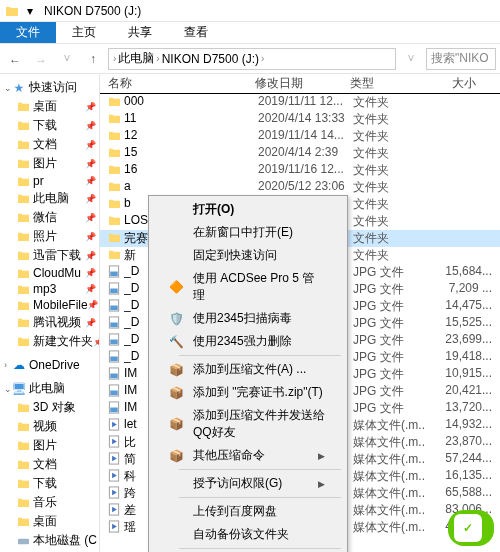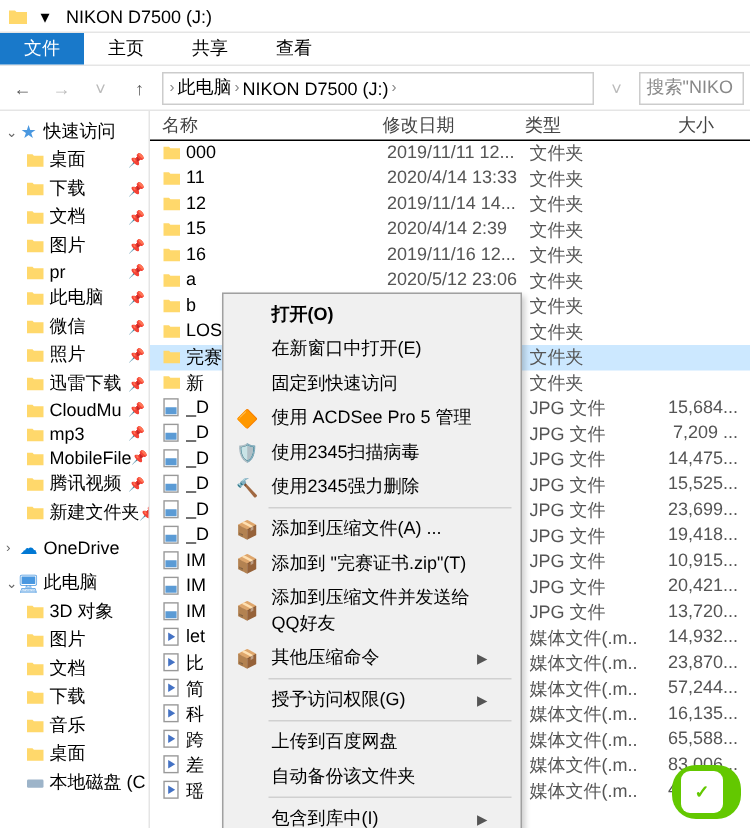--- a/index.html
+++ b/index.html
@@ -29,21 +29,21 @@
 .col-type { width: 72px; font-family: Liberation Serif, serif; }
 .col-size { flex: 1; text-align: right; padding-right: 24px; }
 .row { display: flex; height: 17px; align-items: flex-start; }
 .row.sel { background: #cce8ff; }
 .row .ficon { width: 16px; height: 14px; margin-left: 6px; margin-right: 2px; display: inline-flex; align-items: center; justify-content: center; flex-shrink: 0; }
 .row .name { width: 134px; overflow: hidden; white-space: nowrap; }
 .row .date { width: 95px; color: #555; overflow: hidden; white-space: nowrap; }
 .row .type { width: 72px; color: #555; overflow: hidden; white-space: nowrap; }
 .row .size { flex: 1; text-align: right; padding-right: 8px; color: #555; overflow: hidden; white-space: nowrap; }
 .ctxmenu { position: absolute; left: 148px; top: 195px; width: 200px; background: #f0f0f0; border: 1px solid #a0a0a0; box-shadow: 2px 2px 4px rgba(0,0,0,0.2); padding: 2px; z-index: 10; }
-.ctxitem { padding: 3px 20px 3px 30px; position: relative; display: flex; justify-content: space-between; align-items: center; }
+.ctxitem { padding: 3px 20px 3px 30px; position: relative; display: flex; justify-content: space-between; align-items: center; margin-left: 12px; }
 .ctxitem .arrow { font-size: 9px; color: #555; }
 .ctxitem .cicon { position: absolute; left: 6px; width: 16px; height: 16px; display: inline-flex; align-items: center; justify-content: center; }
 .ctxsep { height: 1px; background: #d0d0d0; margin: 2px 4px 2px 28px; }
 .watermark { position: absolute; right: 6px; bottom: 6px; background: #63c800; color: #fff; border-radius: 16px; padding: 4px 12px 4px 6px; display: flex; align-items: center; gap: 4px; font-size: 16px; font-weight: bold; z-index: 20; }
 .watermark .wicon { width: 28px; height: 28px; background: #fff; border-radius: 6px; display: flex; align-items: center; justify-content: center; color: #63c800; }
 .folder-svg { fill: #ffd86b; }
 </style>
 </head>
 <body>
 
@@ -238,20 +238,28 @@
           </svg>
         </span>
         <span>3D 对象</span>
       </div>
       <div class="tree-item sub">
         <span class="ticon">
           <svg width="13" height="11" viewBox="0 0 14 12">
             <path fill="#ffd86b" d="M1 2h4l1 1h7v8H1z"></path>
           </svg>
         </span>
+        <span>视频</span>
+      </div>
+      <div class="tree-item sub">
+        <span class="ticon">
+          <svg width="13" height="11" viewBox="0 0 14 12">
+            <path fill="#ffd86b" d="M1 2h4l1 1h7v8H1z"></path>
+          </svg>
+        </span>
         <span>图片</span>
       </div>
       <div class="tree-item sub">
         <span class="ticon">
           <svg width="13" height="11" viewBox="0 0 14 12">
             <path fill="#ffd86b" d="M1 2h4l1 1h7v8H1z"></path>
           </svg>
         </span>
         <span>文档</span>
       </div>

